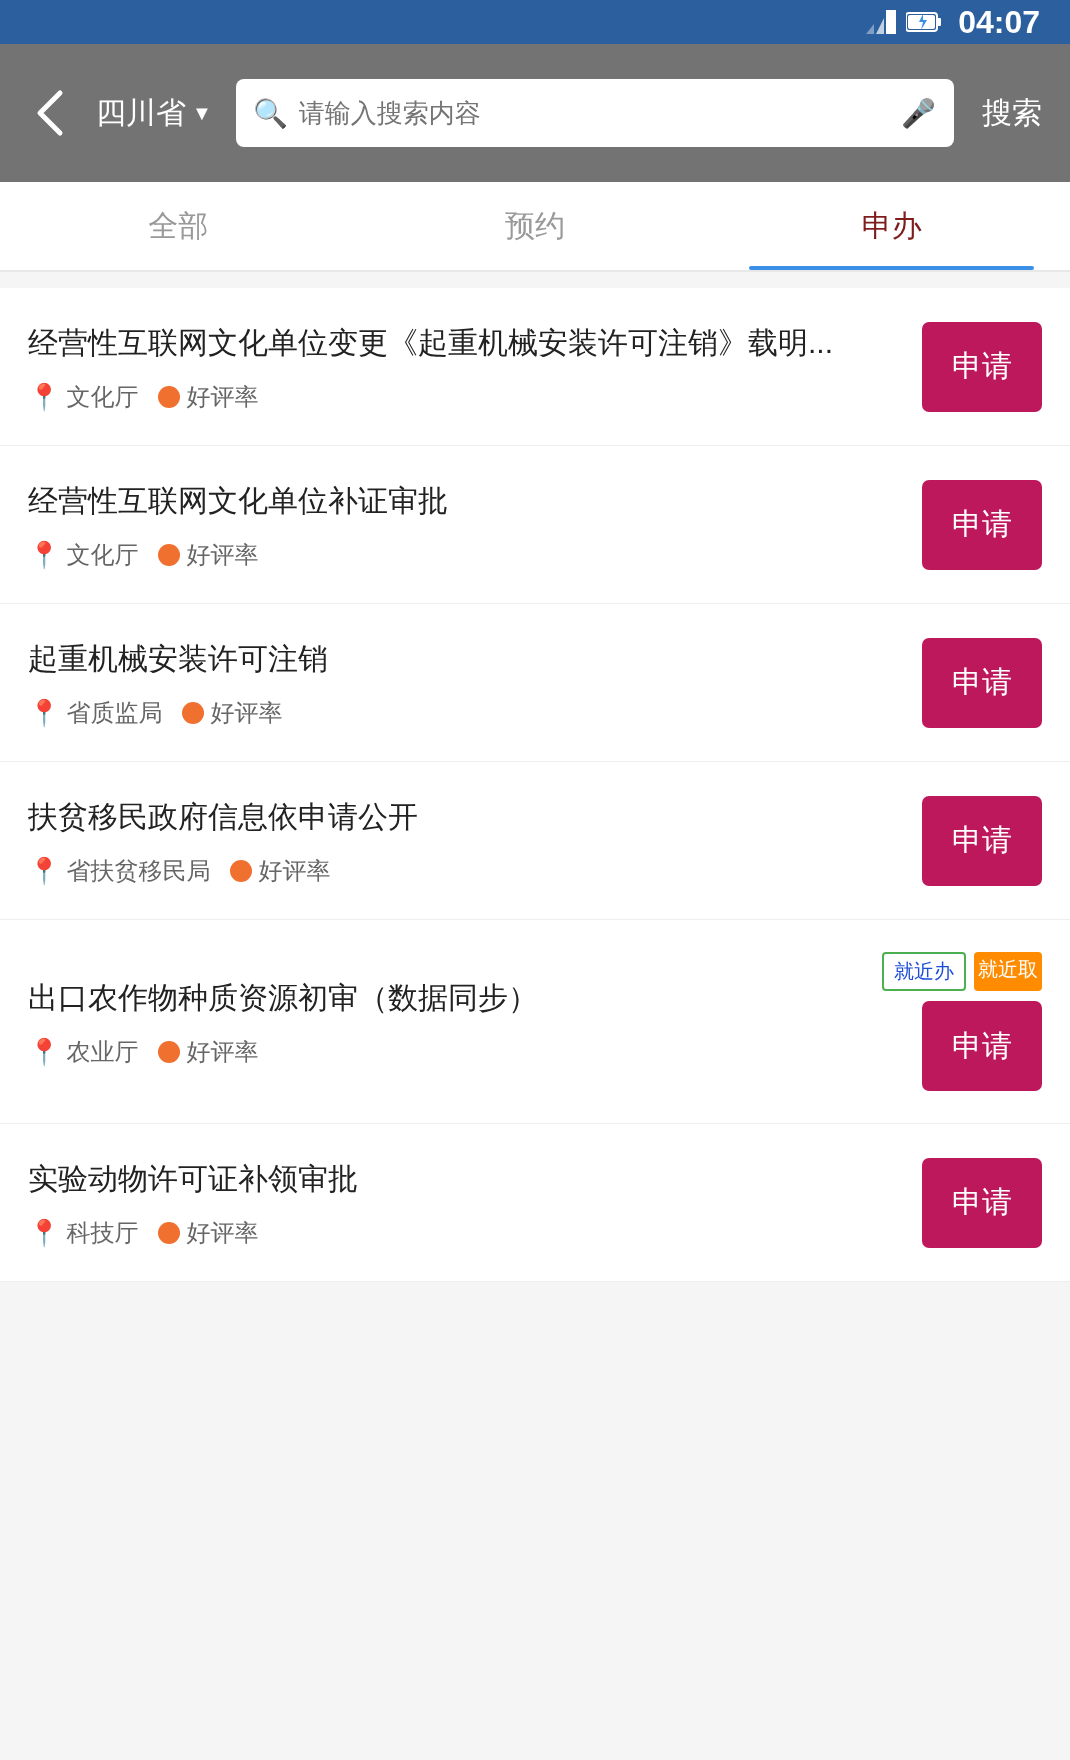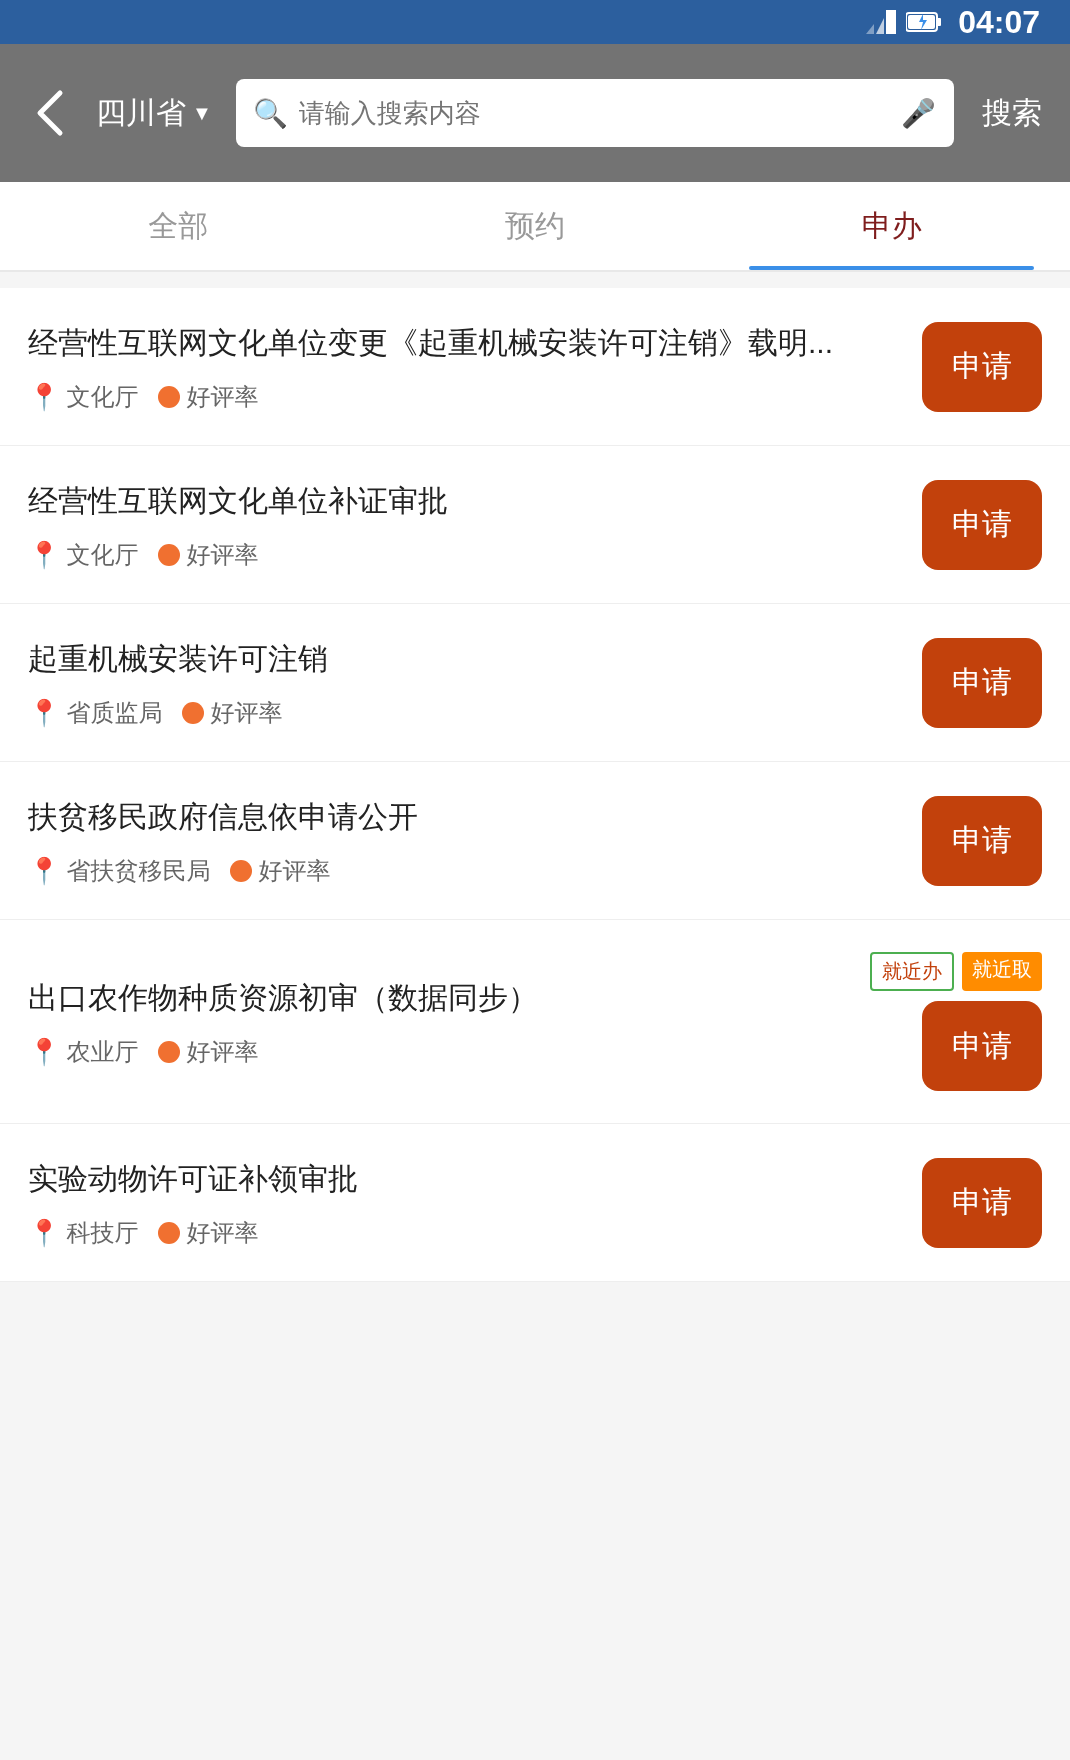--- a/index.html
+++ b/index.html
@@ -218,41 +218,41 @@
     .badges {
       display: flex;
       gap: 8px;
       flex-wrap: wrap;
       justify-content: flex-end;
     }
 
     .badge-nearby {
       background: white;
       border: 2px solid #4caf50;
-      color: #c2410c;
+      color: #1d4ed8;
       font-size: 20px;
       padding: 4px 10px;
       border-radius: 4px;
       white-space: nowrap;
     }
 
     .badge-recent {
       background: #ff8c00;
       color: white;
       font-size: 20px;
-      padding: 4px 10px;
+      padding: 4px 4px;
       border-radius: 4px;
       white-space: nowrap;
     }
 
     .apply-btn {
-      background: #c2410c;
+      background: #be185d;
       color: white;
       border: none;
-      border-radius: 16px;
+      border-radius: 7px;
       font-size: 30px;
       width: 120px;
       height: 90px;
       cursor: pointer;
       display: flex;
       align-items: center;
       justify-content: center;
     }
   </style>
 </head>

